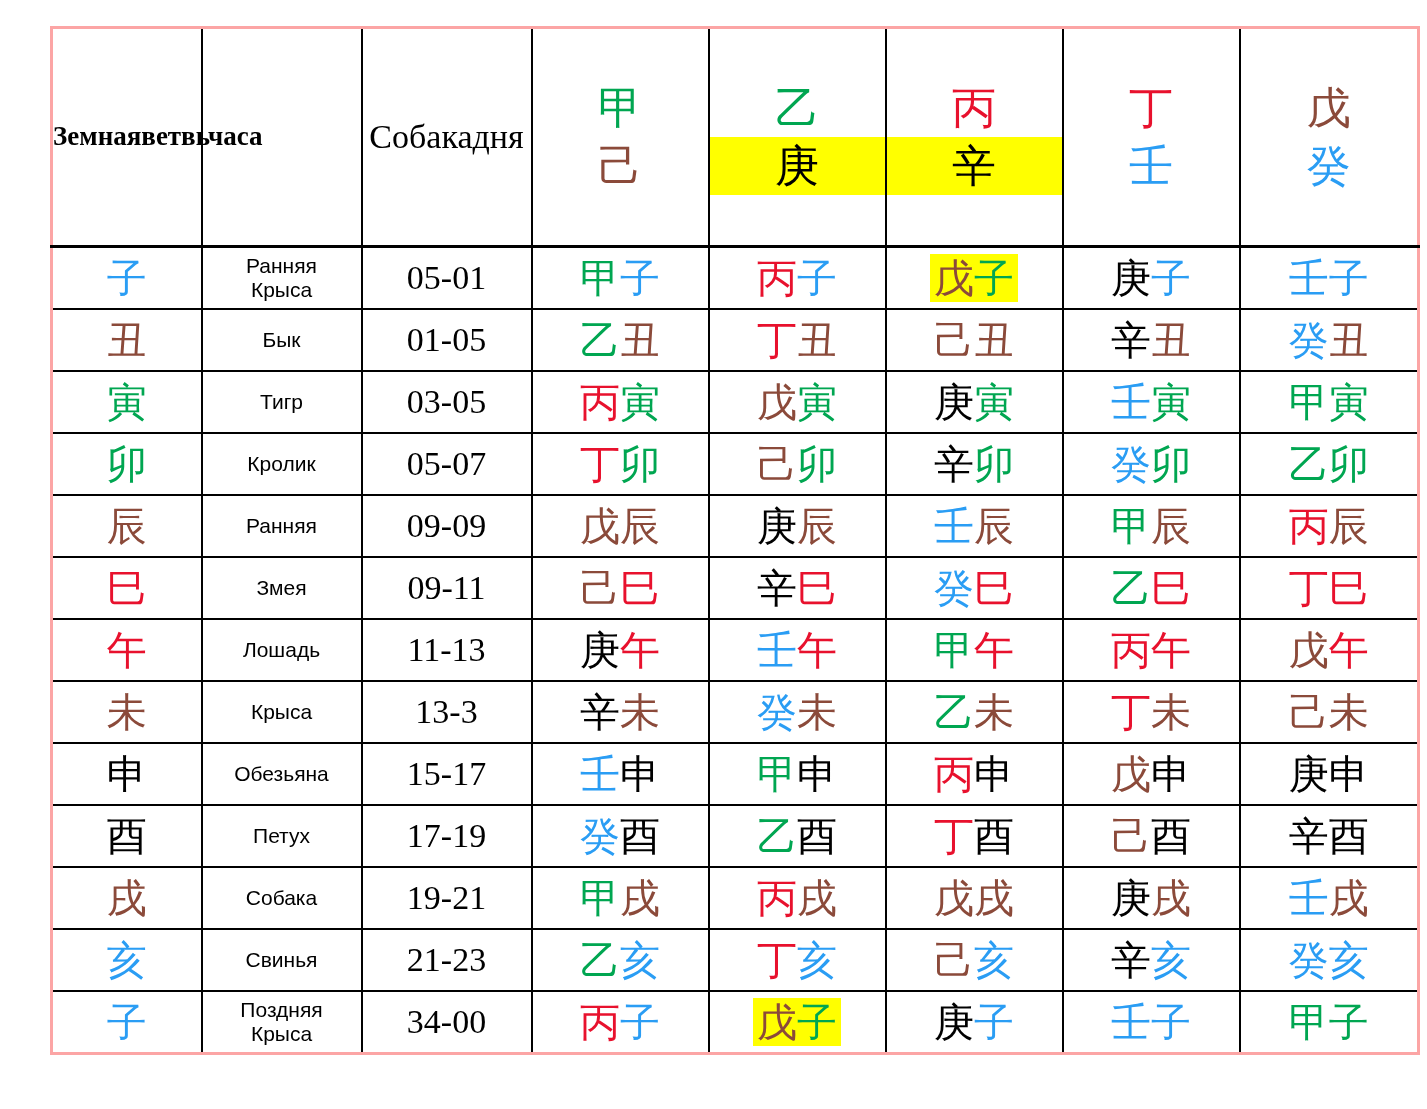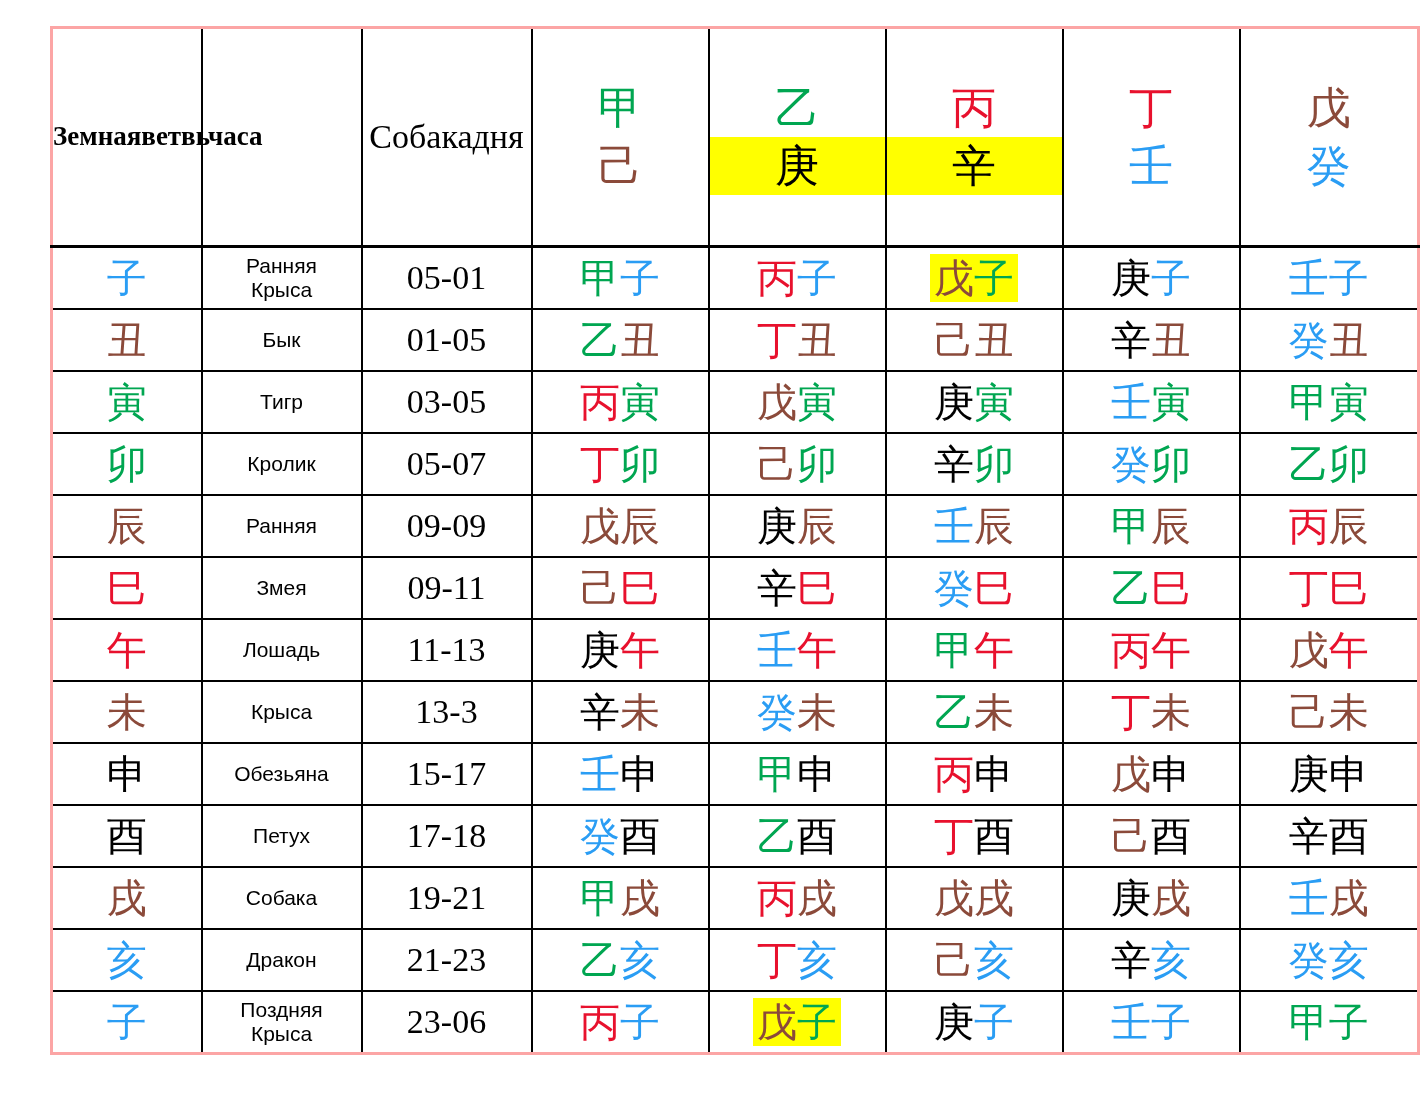--- a/index.html
+++ b/index.html
@@ -272,21 +272,21 @@
           <td class="pair-cell"><span style="color:#00a651">甲</span><span style="color:#000000">申</span></td>
           <td class="pair-cell"><span style="color:#e8112d">丙</span><span style="color:#000000">申</span></td>
           <td class="pair-cell"><span style="color:#8b4a3a">戊</span><span style="color:#000000">申</span></td>
           <td class="pair-cell"><span style="color:#000000">庚</span><span style="color:#000000">申</span></td>
         </tr>
         <tr class="body-row">
           <td class="branch-cell" style="color: rgb(0, 0, 0);">酉</td>
           <td class="animal-cell">
             <div>Петух</div>
           </td>
-          <td class="hours-cell">17-18</td>
+          <td class="hours-cell">17-19</td>
           <td class="pair-cell"><span style="color:#2a9df4">癸</span><span style="color:#000000">酉</span></td>
           <td class="pair-cell"><span style="color:#00a651">乙</span><span style="color:#000000">酉</span></td>
           <td class="pair-cell"><span style="color:#e8112d">丁</span><span style="color:#000000">酉</span></td>
           <td class="pair-cell"><span style="color:#8b4a3a">己</span><span style="color:#000000">酉</span></td>
           <td class="pair-cell"><span style="color:#000000">辛</span><span style="color:#000000">酉</span></td>
         </tr>
         <tr class="body-row">
           <td class="branch-cell" style="color: rgb(139, 74, 58);">戌</td>
           <td class="animal-cell">
             <div>Собака</div>
@@ -294,36 +294,36 @@
           <td class="hours-cell">19-21</td>
           <td class="pair-cell"><span style="color:#00a651">甲</span><span style="color:#8b4a3a">戌</span></td>
           <td class="pair-cell"><span style="color:#e8112d">丙</span><span style="color:#8b4a3a">戌</span></td>
           <td class="pair-cell"><span style="color:#8b4a3a">戊</span><span style="color:#8b4a3a">戌</span></td>
           <td class="pair-cell"><span style="color:#000000">庚</span><span style="color:#8b4a3a">戌</span></td>
           <td class="pair-cell"><span style="color:#2a9df4">壬</span><span style="color:#8b4a3a">戌</span></td>
         </tr>
         <tr class="body-row">
           <td class="branch-cell" style="color: rgb(42, 157, 244);">亥</td>
           <td class="animal-cell">
-            <div>Дракон</div>
+            <div>Свинья</div>
           </td>
           <td class="hours-cell">21-23</td>
           <td class="pair-cell"><span style="color:#00a651">乙</span><span style="color:#2a9df4">亥</span></td>
           <td class="pair-cell"><span style="color:#e8112d">丁</span><span style="color:#2a9df4">亥</span></td>
           <td class="pair-cell"><span style="color:#8b4a3a">己</span><span style="color:#2a9df4">亥</span></td>
           <td class="pair-cell"><span style="color:#000000">辛</span><span style="color:#2a9df4">亥</span></td>
           <td class="pair-cell"><span style="color:#2a9df4">癸</span><span style="color:#2a9df4">亥</span></td>
         </tr>
         <tr class="body-row">
           <td class="branch-cell" style="color: rgb(42, 157, 244);">子</td>
           <td class="animal-cell">
             <div>Поздняя</div>
             <div>Крыса</div>
           </td>
-          <td class="hours-cell">23-06</td>
+          <td class="hours-cell">34-00</td>
           <td class="pair-cell"><span style="color:#e8112d">丙</span><span style="color:#2a9df4">子</span></td>
           <td class="pair-cell"><span class="mark"><span style="color:#8b4a3a">戊</span><span style="color:#00a651">子</span></span></td>
           <td class="pair-cell"><span style="color:#000000">庚</span><span style="color:#2a9df4">子</span></td>
           <td class="pair-cell"><span style="color:#2a9df4">壬</span><span style="color:#2a9df4">子</span></td>
           <td class="pair-cell"><span style="color:#00a651">甲</span><span style="color:#00a651">子</span></td>
         </tr>
       </tbody>
   </table>
 </div>
 

